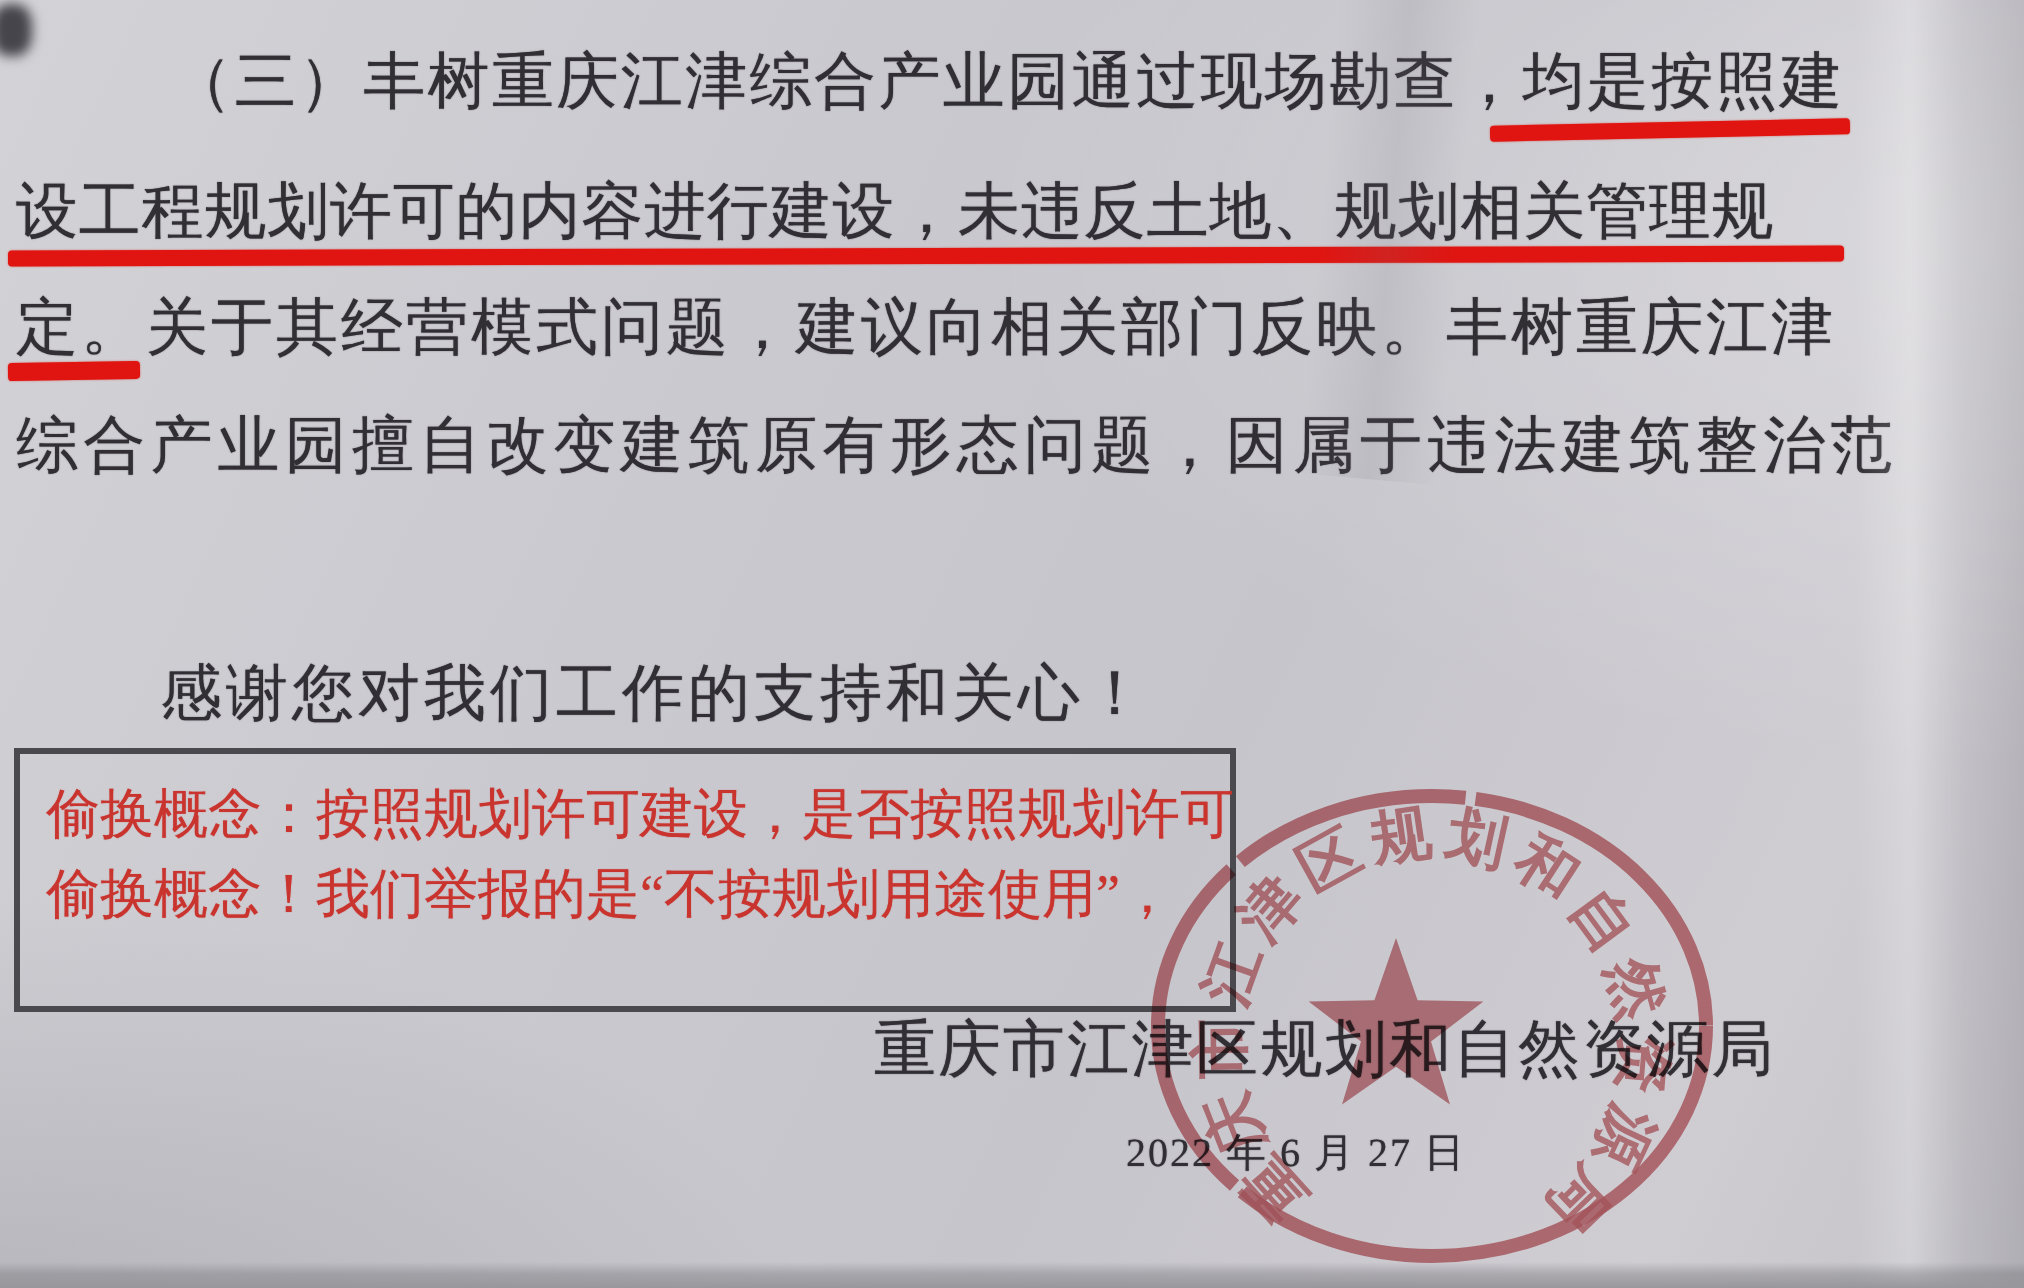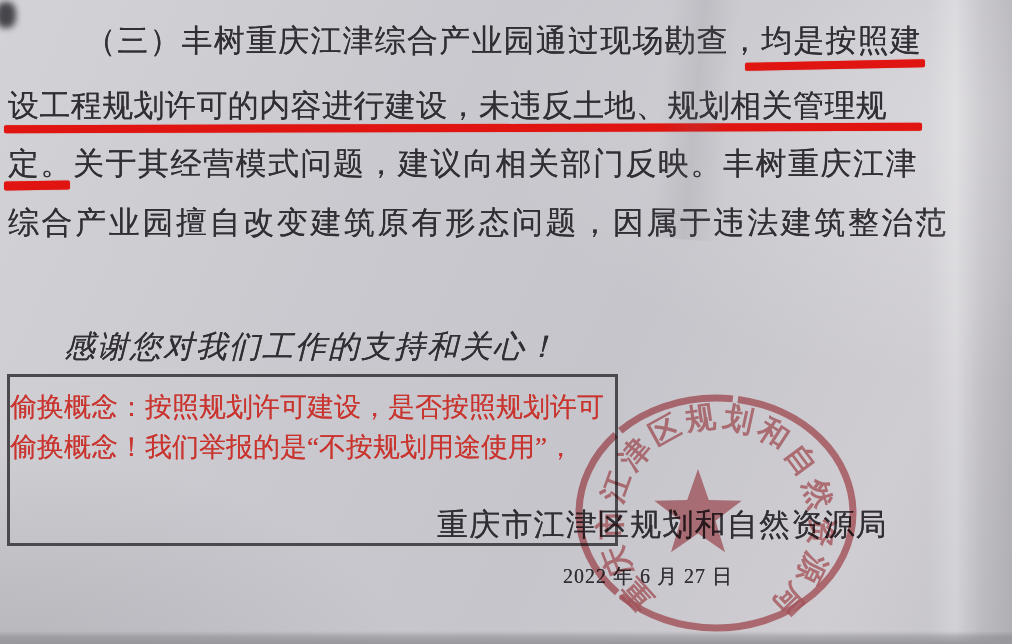--- a/index.html
+++ b/index.html
@@ -12,23 +12,23 @@
   .page{position:relative;width:1012px;height:644px;overflow:hidden;
     background:
       radial-gradient(90% 70% at 102% 18%, rgba(255,255,255,.28), rgba(255,255,255,0) 60%),
       radial-gradient(70% 55% at -5% 105%, rgba(90,89,96,.22), rgba(90,89,96,0) 65%),
       linear-gradient(115deg,#d3d2d6 0%,#cac9cf 35%,#c6c5cb 60%,#cfcdd2 85%,#c3c2c7 100%);
     color:var(--ink);}
   .bline{position:absolute;height:34px;font-size:31px;line-height:34px;white-space:nowrap;
     color:var(--ink);text-shadow:0 0 .6px rgba(48,46,52,.85);}
   .redline{position:absolute;background:var(--underline-red);border-radius:2px;
     box-shadow:0 0 1px rgba(220,20,10,.6);}
-  .ann-box{position:absolute;left:7px;top:374px;width:611px;height:172px;
+  .ann-box{position:absolute;left:7px;top:374px;width:611px;height:132px;
     border:3px solid var(--box-border);box-sizing:border-box;
-    padding:10px 0 0 0;}
+    padding:10px 0 0 13px;}
   .ann-line{font-size:27px;line-height:40px;white-space:nowrap;color:var(--annotation-red);
     text-shadow:0 0 .5px rgba(201,52,46,.7);}
   .signature{position:absolute;left:437px;top:504px;font-size:31px;letter-spacing:1.2px;
     white-space:nowrap;text-shadow:0 0 .6px rgba(48,46,52,.85);}
   .dateline{position:absolute;left:563px;top:563px;font-size:20px;letter-spacing:1px;
     white-space:nowrap;text-shadow:0 0 .6px rgba(48,46,52,.85);}
   .seal{position:absolute;left:565px;top:385px;width:310px;height:258px;
     mix-blend-mode:multiply;opacity:.9;}
   .seal text{font-family:"Liberation Serif","DejaVu Serif",serif;font-size:30px;font-weight:600;
     fill:var(--seal-red);opacity:.78;text-anchor:middle;}
@@ -47,21 +47,21 @@
 </style>
 </head>
 <body>
 
 <div class="page">
 
   <div class="bline" style="left:85px;top:24px;letter-spacing:1.2px;">（三）丰树重庆江津综合产业园通过现场勘查，均是按照建</div>
   <div class="bline" style="left:8px;top:89px;letter-spacing:0.4px;">设工程规划许可的内容进行建设，未违反土地、规划相关管理规</div>
   <div class="bline" style="left:8px;top:147px;letter-spacing:1.5px;">定。关于其经营模式问题，建议向相关部门反映。丰树重庆江津</div>
   <div class="bline" style="left:8px;top:206px;letter-spacing:2.6px;">综合产业园擅自改变建筑原有形态问题，因属于违法建筑整治范</div>
-  <div class="bline" style="left:64px;top:330px;letter-spacing:2px;font-style:italic;">感谢您对我们工作的支持和关心！</div>
+  <div class="bline" style="left:80px;top:330px;letter-spacing:2px;">感谢您对我们工作的支持和关心！</div>
 
   <div class="redline" style="left:745px;top:61px;width:180px;height:8px;transform:rotate(-1.2deg);"></div>
   <div class="redline" style="left:4px;top:124px;width:918px;height:8px;transform:rotate(-0.15deg);"></div>
   <div class="redline" style="left:4px;top:181px;width:66px;height:9px;transform:rotate(-1deg);"></div>
 
   <div class="ann-box">
     <div class="ann-line">偷换概念：按照规划许可建设，是否按照规划许可</div>
     <div class="ann-line">偷换概念！我们举报的是“不按规划用途使用”，</div>
   </div>
 

